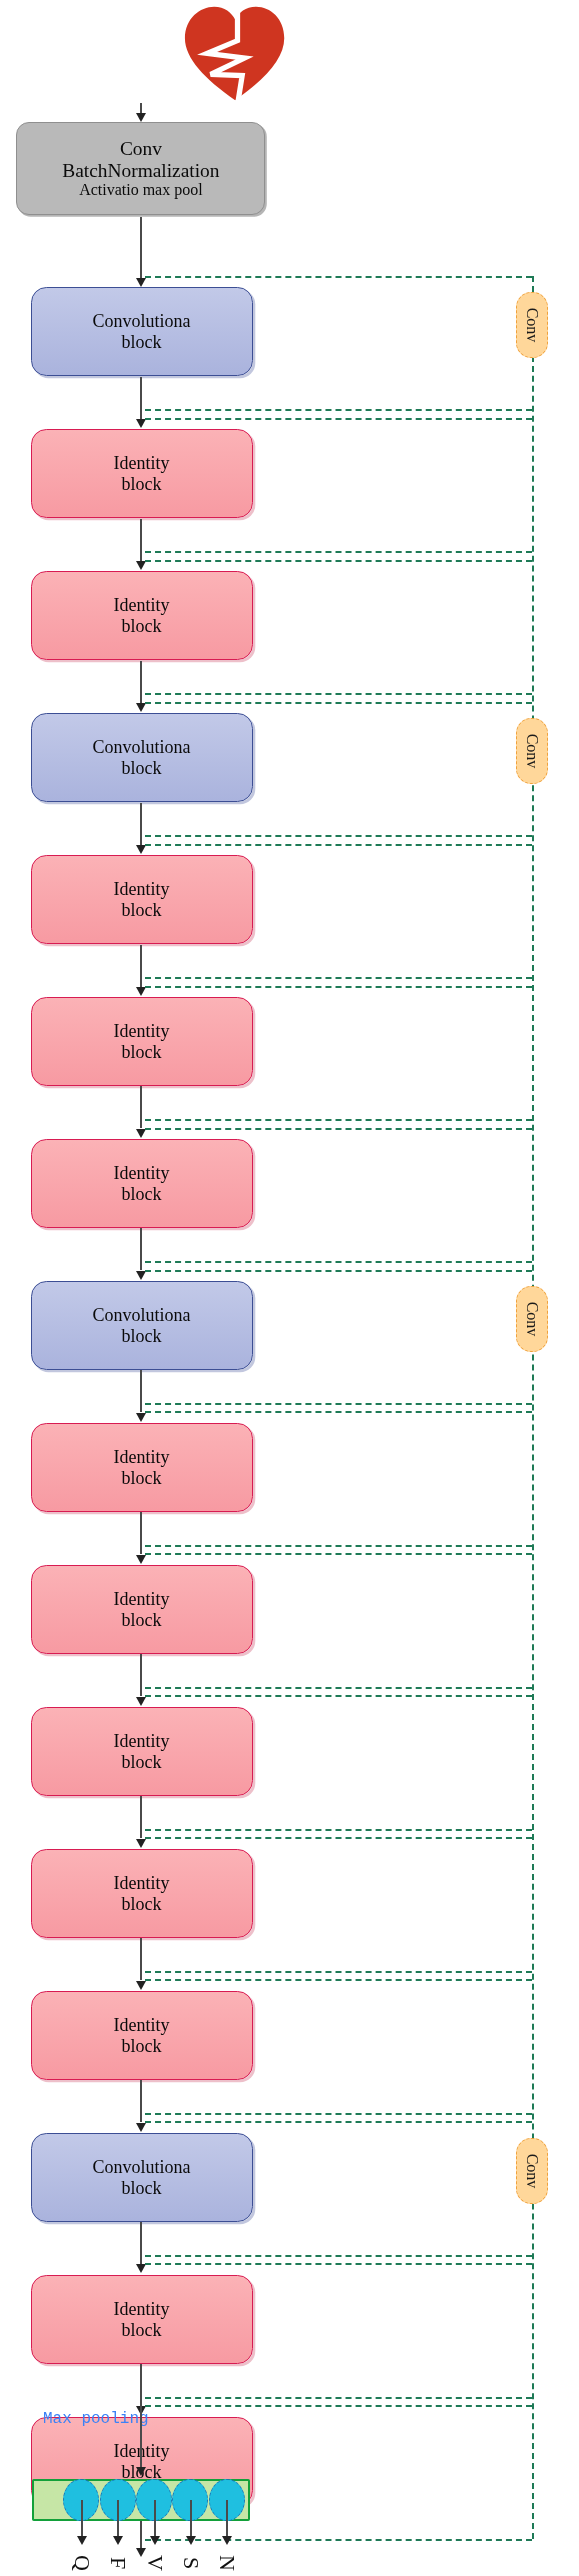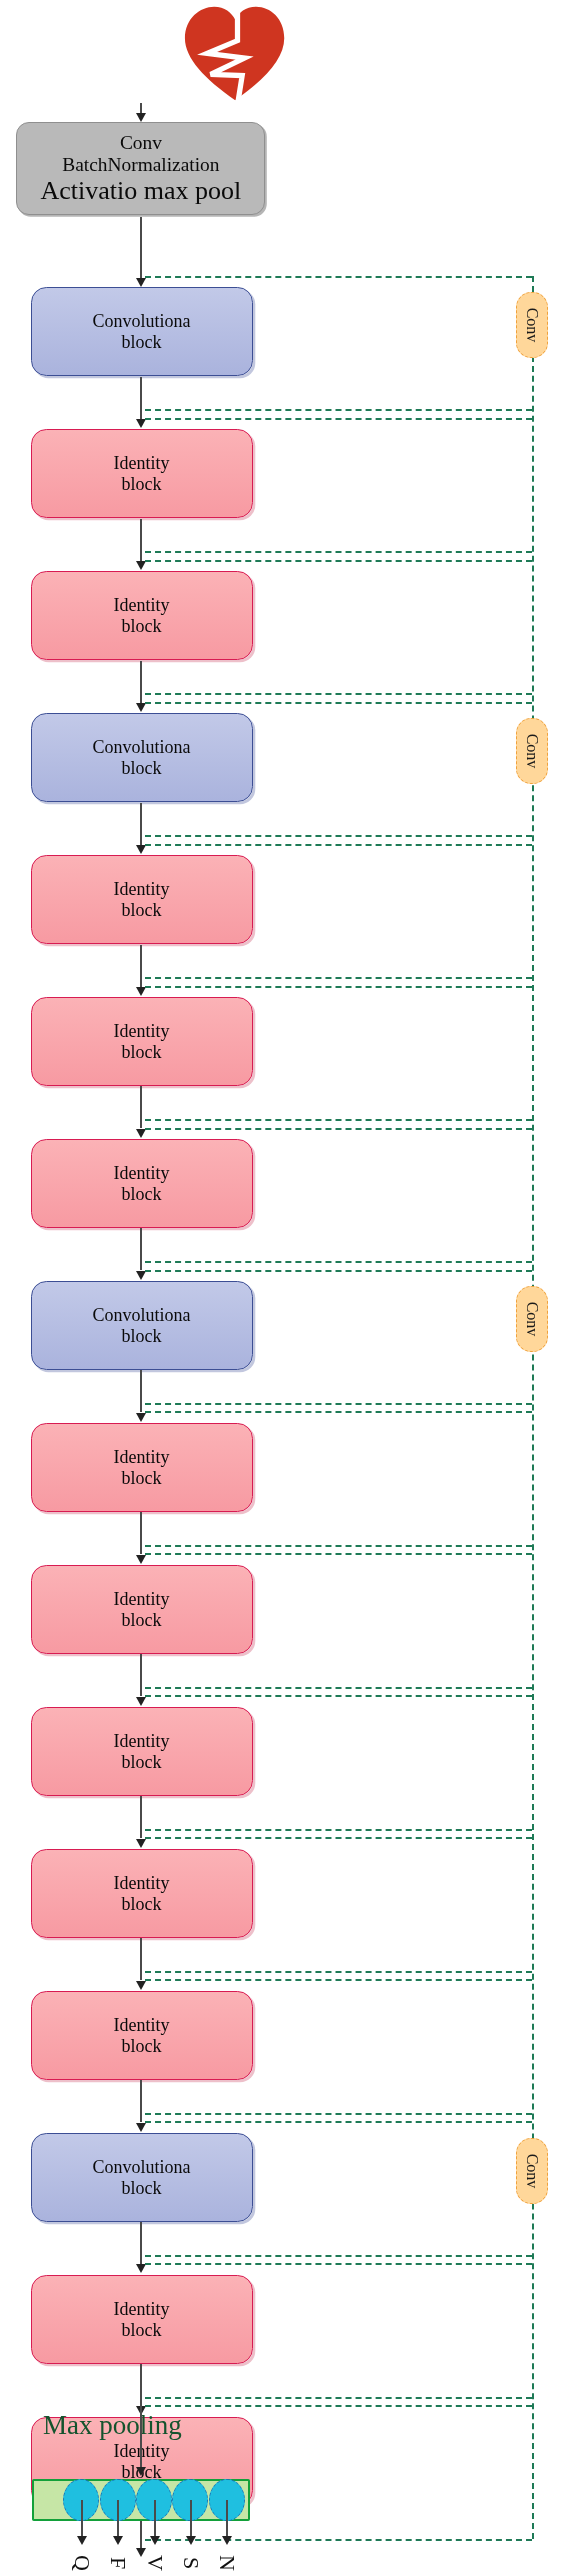--- a/index.html
+++ b/index.html
@@ -30,21 +30,21 @@
   .stem-block{
     left:16.4px;width:249px;top:122px;height:93px;
     background:#b9b9b9;
     border:1.2px solid #8f8f8f;
     border-radius:13px;
     font-size:19.4px;
     box-shadow:1.8px 1.8px 0 rgba(120,120,120,.55);
   }
   .stem-block .l1{font-size:19.4px;}
   .stem-block .l2{font-size:19.4px;}
-  .stem-block .l3{font-size:26px;}
+  .stem-block .l3{font-size:16px;}
 
   .conv-block{
     left:30.5px;width:222px;height:89px;
     background:linear-gradient(180deg,#c2c9e8 0%,#aab3dd 100%);
     border:1.8px solid #3c4e94;
     font-size:18px;
     box-shadow:2.3px 2.3px 0 rgba(80,95,160,.35);
   }
   .ident-block{
     left:30.5px;width:222px;height:89px;
@@ -81,23 +81,23 @@
     border-top:9.4px solid #222222;
   }
 
   
   .skip-h{position:absolute;height:0;border-top:2.3px dashed #1e7a56;}
   .skip-v{position:absolute;width:0;border-left:2.3px dashed #1e7a56;}
 
   
   .maxpool-label{
     position:absolute;
-    font-size:27px;
-    font-family:Liberation Serif, serif;
-    color:#14532d;
+    font-size:16px;
+    font-family:Liberation Mono, monospace;
+    color:#3b82f6;
     white-space:nowrap;
   }
 
   
   .out-box{
     position:absolute;
     left:32px;top:2479px;width:218px;height:42px;
     background:#c6e6a6;
     border:2.3px solid #13a03a;
     box-sizing:border-box;

